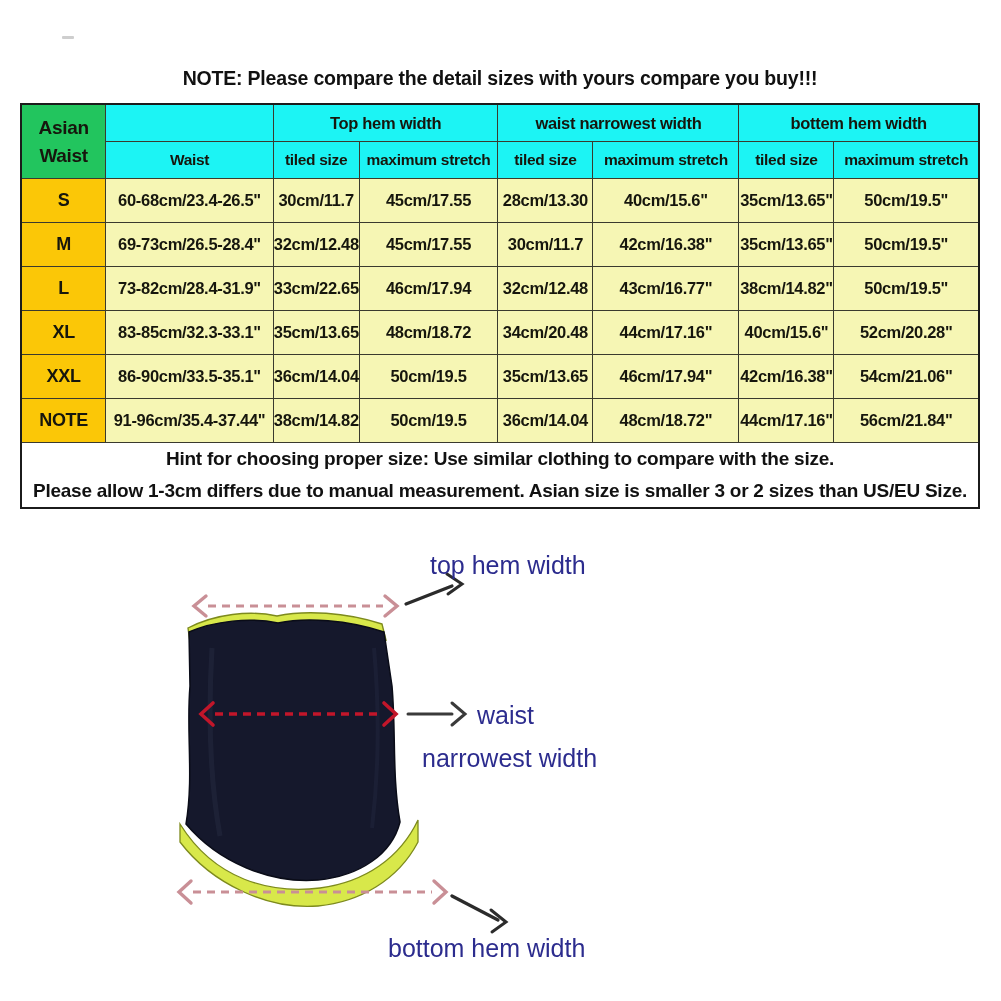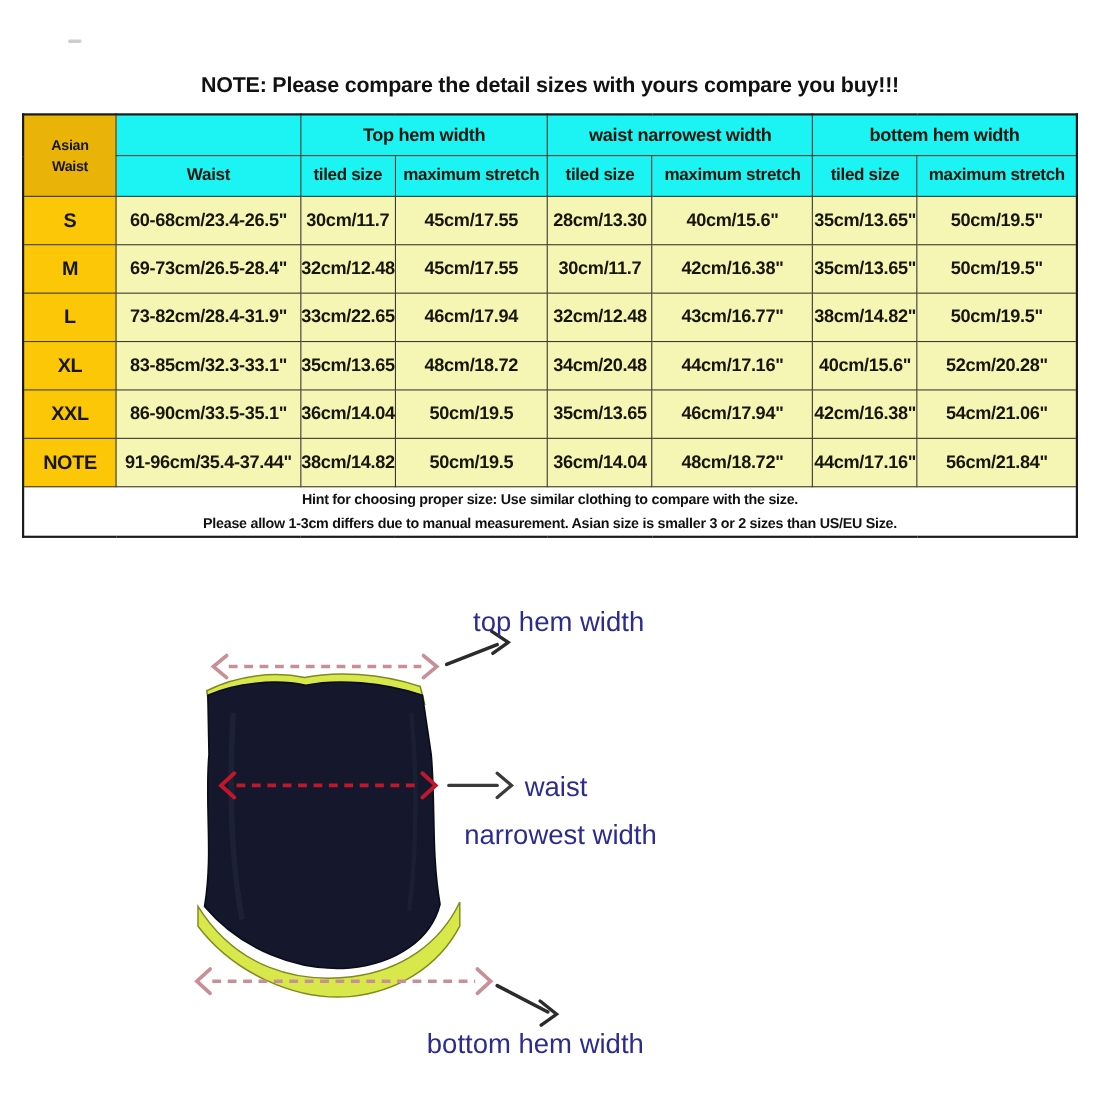--- a/index.html
+++ b/index.html
@@ -74,22 +74,22 @@
     letter-spacing: -0.3px;
   }
 
   
   .hdr {
     background: #1cf4f4;
     font-size: 16px;
     height: 36px;
   }
   .hdr-size {
-    background: #eab308;
-    font-size: 13px;
+    background: #22c55e;
+    font-size: 19px;
     line-height: 1.45;
     height: 72px;
     width: 83px;
   }
   .hdr-group {
     font-size: 16.5px;
   }
   .hdr-sub {
     font-size: 15.5px;
     height: 36px;
@@ -111,21 +111,21 @@
     white-space: nowrap;
   }
 
   
   .hint-cell {
     background: #ffffff;
     padding: 9px 10px 11px 10px;
     border-top: 2px solid #1b1b1b;
   }
   .hint-line {
-    font-size: 13px;
+    font-size: 19px;
     font-weight: bold;
     color: #111111;
     text-align: center;
     line-height: 1.68;
     letter-spacing: -0.25px;
     white-space: nowrap;
   }
 
   
   .diagram {

